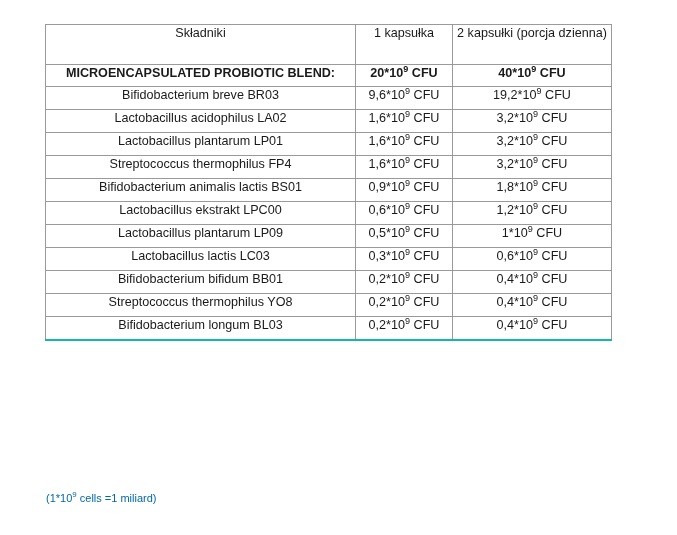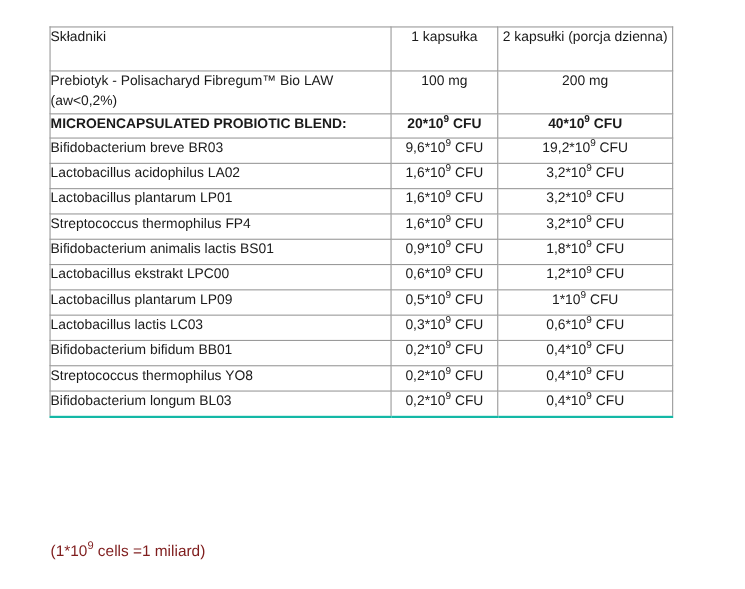--- a/index.html
+++ b/index.html
@@ -38,21 +38,21 @@
   
   #nutrition-table {
     border: 1px solid #2b2b2b;
   }
   .col-name { width: 310px; }
   .col-one  { width: 97px; }
   .col-two  { width: 159px; }
 
   .cell-name {
     padding: 5px 6px 5px 8px;
-    text-align: left;
+    text-align: center;
   }
   .cell-val {
     padding: 5px 4px 5px 4px;
     text-align: center;
   }
   .row-header td {
     border-top: 1px solid #2b2b2b;
     height: 40px;
   }
   .row-header .cell-name { padding-top: 6px; }
@@ -91,22 +91,22 @@
   sup {
     font-size: 0.72em;
     vertical-align: super;
     line-height: 0;
   }
 
   #footnote {
     position: absolute;
     left: 46px;
     top: 492px;
-    font-size: 14px;
-    color: #7f1d1d;
+    font-size: 11px;
+    color: #0369a1;
     white-space: nowrap;
   }
 </style>
 </head>
 <body>
 
 <div id="page">
 
   <table id="nutrition-table">
     <colgroup>
@@ -118,25 +118,20 @@
     <thead>
       <tr class="row-header">
         <td class="cell-name left-edge">Składniki</td>
         <td class="cell-val">1 kapsułka</td>
         <td class="cell-val right-edge">2 kapsułki (porcja dzienna)</td>
       </tr>
     </thead>
 
     <tbody id="table-body">
 
-      <tr class="row-ingredient">
-        <td class="cell-name left-edge">Prebiotyk - Polisacharyd Fibregum™ Bio LAW (aw&lt;0,2%)</td>
-        <td class="cell-val">100 mg</td>
-        <td class="cell-val right-edge">200 mg</td>
-      </tr>
 
 
       <tr class="row-blend">
         <td class="cell-name left-edge">MICROENCAPSULATED PROBIOTIC BLEND:</td>
         <td class="cell-val"><span>20*10</span><sup>9</sup><span> CFU</span></td>
         <td class="cell-val right-edge"><span>40*10</span><sup>9</sup><span> CFU</span></td>
       </tr>
 
     <tr class="row-strain">
           <td class="cell-name left-edge">Bifidobacterium breve BR03</td>

